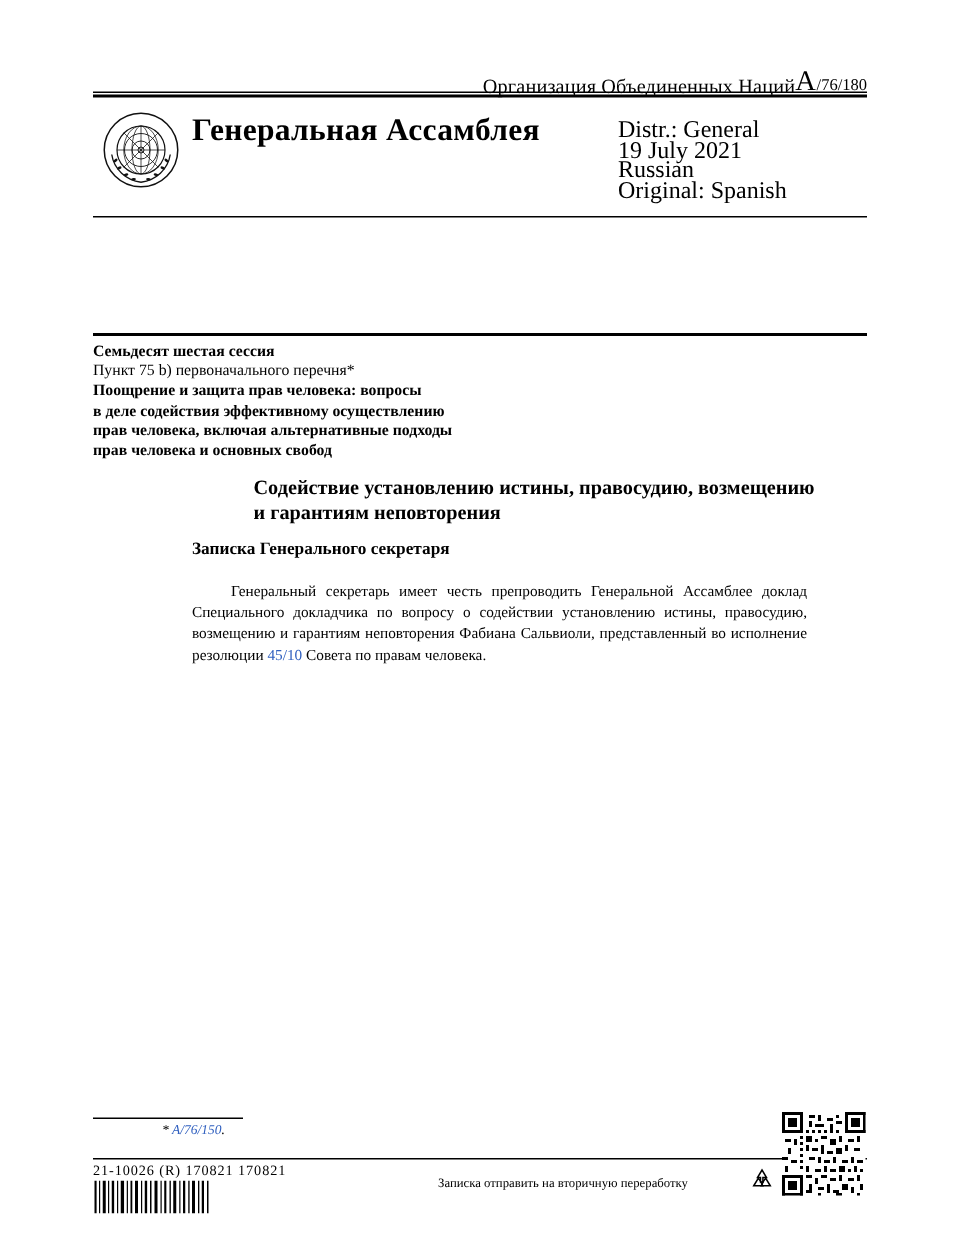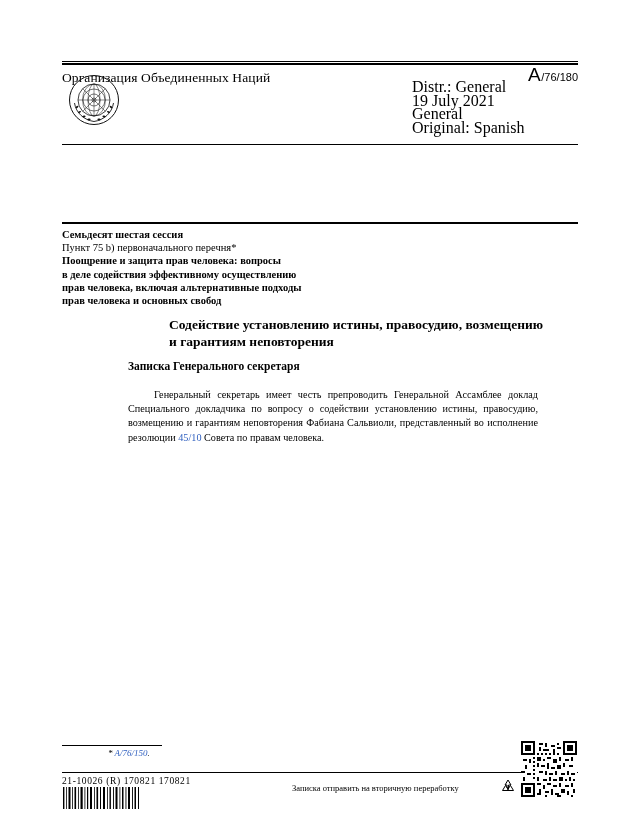--- a/index.html
+++ b/index.html
@@ -24,30 +24,29 @@
   }
 
   
   .header-org-row {
     position: absolute;
     left: 62px;
     top: 44px;
     width: 516px;
     display: flex;
     align-items: flex-end;
-    justify-content: space-between;
-    margin-top: 20px;
+    justify-content: flex-end;
   }
   .org-name {
     font-family: "Liberation Serif", serif;
     font-size: 13.5px;
     letter-spacing: 0.1px;
   }
   .doc-symbol {
-    font-family: Liberation Sans, sans-serif;
+    font-family: Liberation Serif, serif;
     font-size: 11px;
     white-space: nowrap;
   }
   .doc-symbol .big {
     font-size: 19px;
     letter-spacing: 0.5px;
   }
 
   .rule-top {
     position: absolute;
@@ -266,25 +265,26 @@
         <ellipse cx="16" cy="42.5" rx="1.6" ry="0.9" transform="rotate(-12 16 42.5)"></ellipse>
         <ellipse cx="21" cy="45.5" rx="1.6" ry="0.9" transform="rotate(-5 21 45.5)"></ellipse>
         <ellipse cx="43" cy="33" rx="1.6" ry="0.9" transform="rotate(40 43 33)"></ellipse>
         <ellipse cx="40.5" cy="38" rx="1.6" ry="0.9" transform="rotate(25 40.5 38)"></ellipse>
         <ellipse cx="36" cy="42.5" rx="1.6" ry="0.9" transform="rotate(12 36 42.5)"></ellipse>
         <ellipse cx="31" cy="45.5" rx="1.6" ry="0.9" transform="rotate(5 31 45.5)"></ellipse>
       </g>
     </svg>
   </div>
 
+  <div class="ga-title">Генеральная Ассамблея</div>
 
   <div class="distr-block">
     <div>Distr.: General</div>
     <div>19 July 2021</div>
-    <div>General</div>
+    <div>Russian</div>
     <div>Original: Spanish</div>
   </div>
 
   <div class="rule-under-head"></div>
   <div class="rule-session"></div>
 
   <div class="session-block">
     <div class="b">Семьдесят шестая сессия</div>
     <div class="n">Пункт 75 b) первоначального перечня*</div>
     <div class="b">Поощрение и защита прав человека: вопросы</div>

